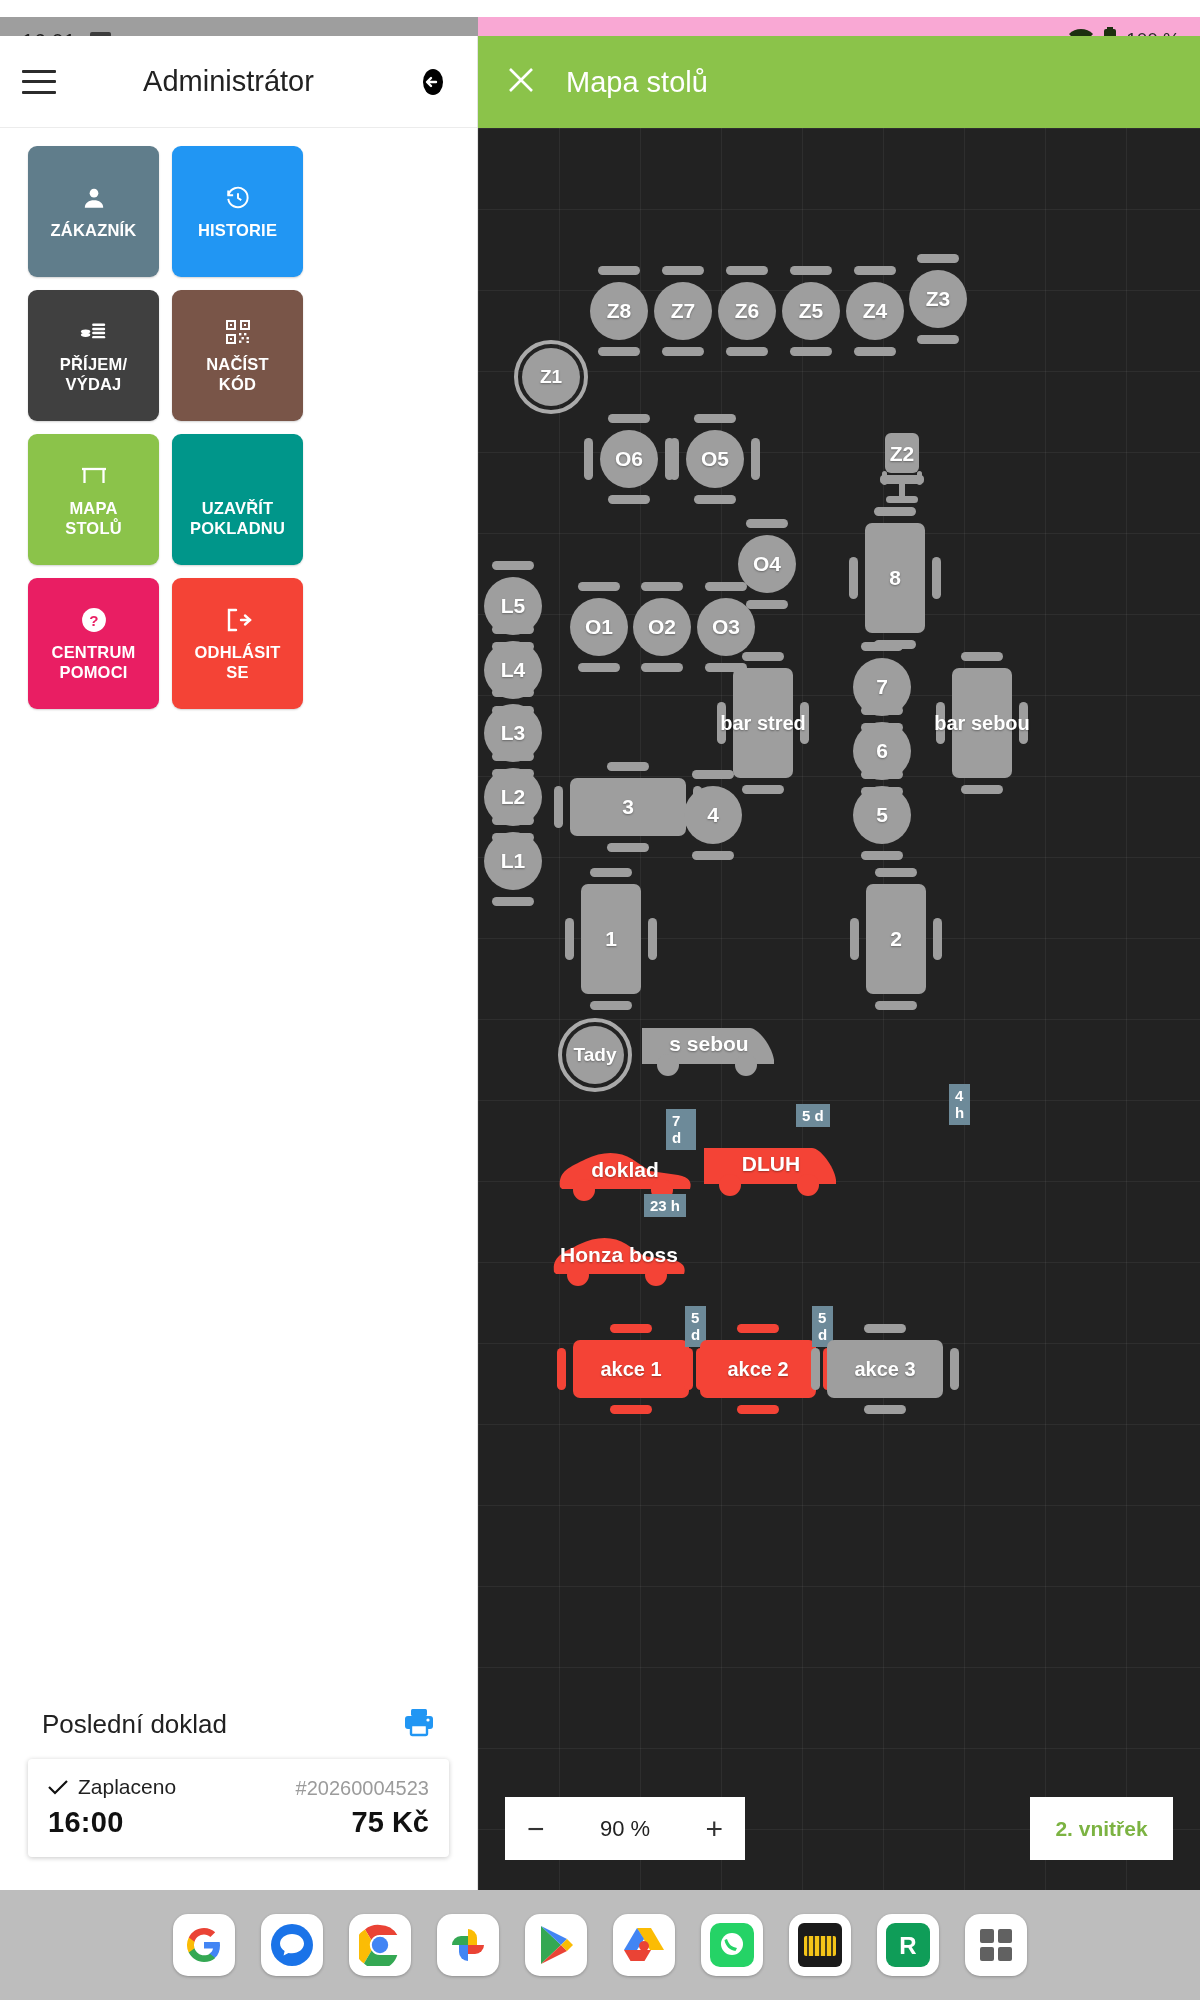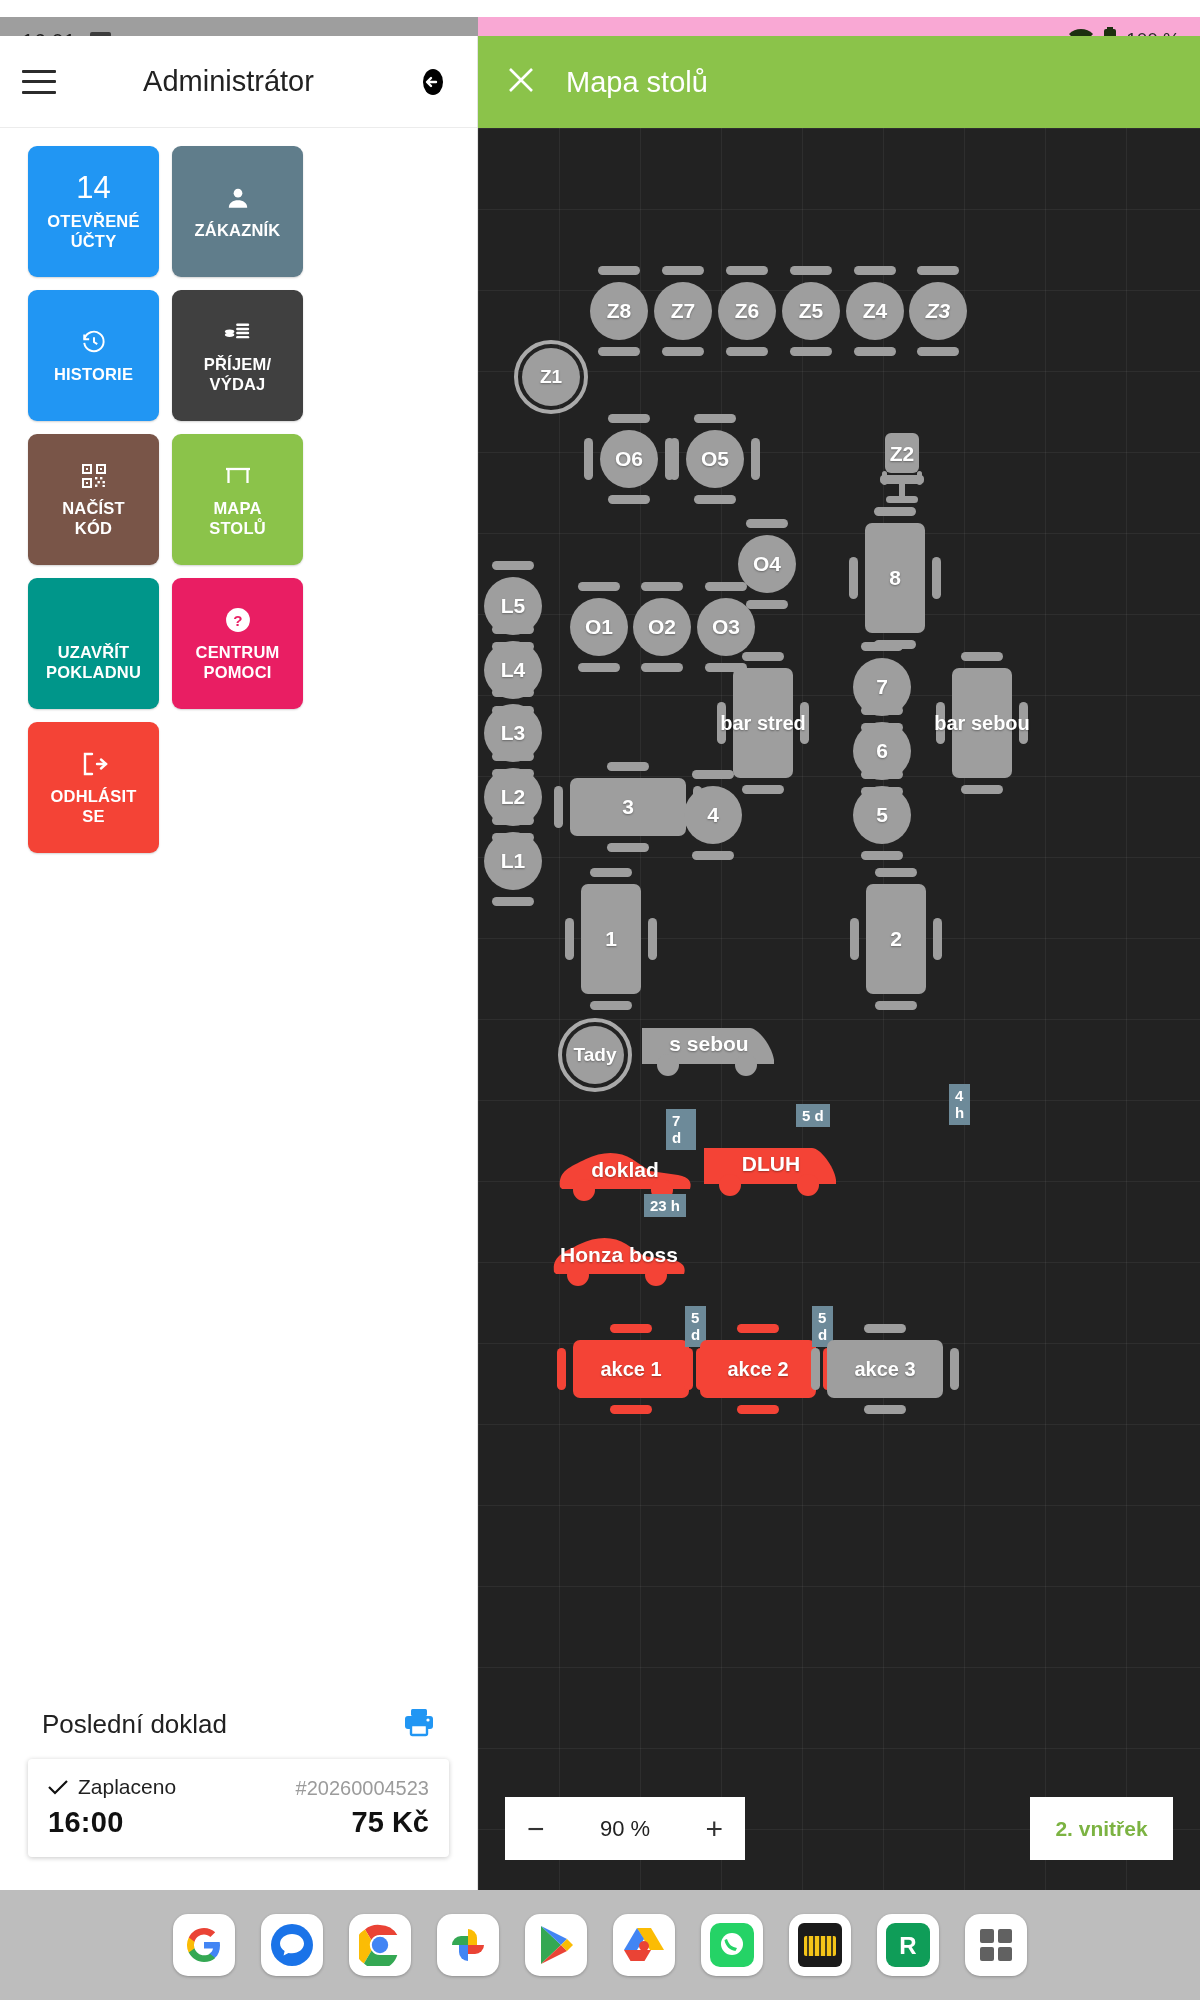--- a/index.html
+++ b/index.html
@@ -191,24 +191,20 @@
       <div class="appbar-title">Administrátor</div>
       <div class="back-blob">
         <svg width="40" height="40" viewBox="0 0 40 40">
           <ellipse cx="20" cy="20" rx="10" ry="13" fill="#000"></ellipse>
           <path d="M23 20 H15 M18 16 L14 20 L18 24" stroke="#fff" stroke-width="2.4" fill="none" stroke-linecap="round" stroke-linejoin="round"></path>
         </svg>
       </div>
     </div>
 
     <div class="tiles" id="tiles">
-        <div class="tile" style="background: rgb(33, 150, 243);">
-          <div class="tile-num">14</div>
-          <div class="tile-label">OTEVŘENÉ<br>ÚČTY</div>
-        </div>
         <div class="tile" style="background: rgb(96, 125, 139);">
           <div class="tile-ico">
             <svg width="26" height="26" viewBox="0 0 24 24" fill="#fff">
               <circle cx="12" cy="7.5" r="4"></circle>
               <path d="M3.5 21c0-4.7 3.8-7 8.5-7s8.5 2.3 8.5 7z"></path>
             </svg>
           </div>
           <div class="tile-label">ZÁKAZNÍK</div>
         </div>
         <div class="tile" style="background: rgb(33, 150, 243);">
@@ -363,21 +359,21 @@
             <span class="lbl">Z5</span>
           </div>
         </div>
         <div class="obj" style="left: 368px; top: 154px;">
           <div class="round" style="background: rgb(158, 158, 158);">
             <span class="chair-h top" style="background: rgb(158, 158, 158);"></span>
             <span class="chair-h bot" style="background: rgb(158, 158, 158);"></span>
             <span class="lbl">Z4</span>
           </div>
         </div>
-        <div class="obj" style="left: 431px; top: 154px; font-style: italic;">
+        <div class="obj" style="left: 431px; top: 142px;">
           <div class="round" style="background: rgb(158, 158, 158);">
             <span class="chair-h top" style="background: rgb(158, 158, 158);"></span>
             <span class="chair-h bot" style="background: rgb(158, 158, 158);"></span>
             <span class="lbl">Z3</span>
           </div>
         </div>
         <div class="obj" style="left: 36px; top: 212px;">
           <div class="ringbox">
             <div class="round" style="background: rgb(158, 158, 158);">
               <span class="lbl" style="font-size: 19px;">Z1</span>

